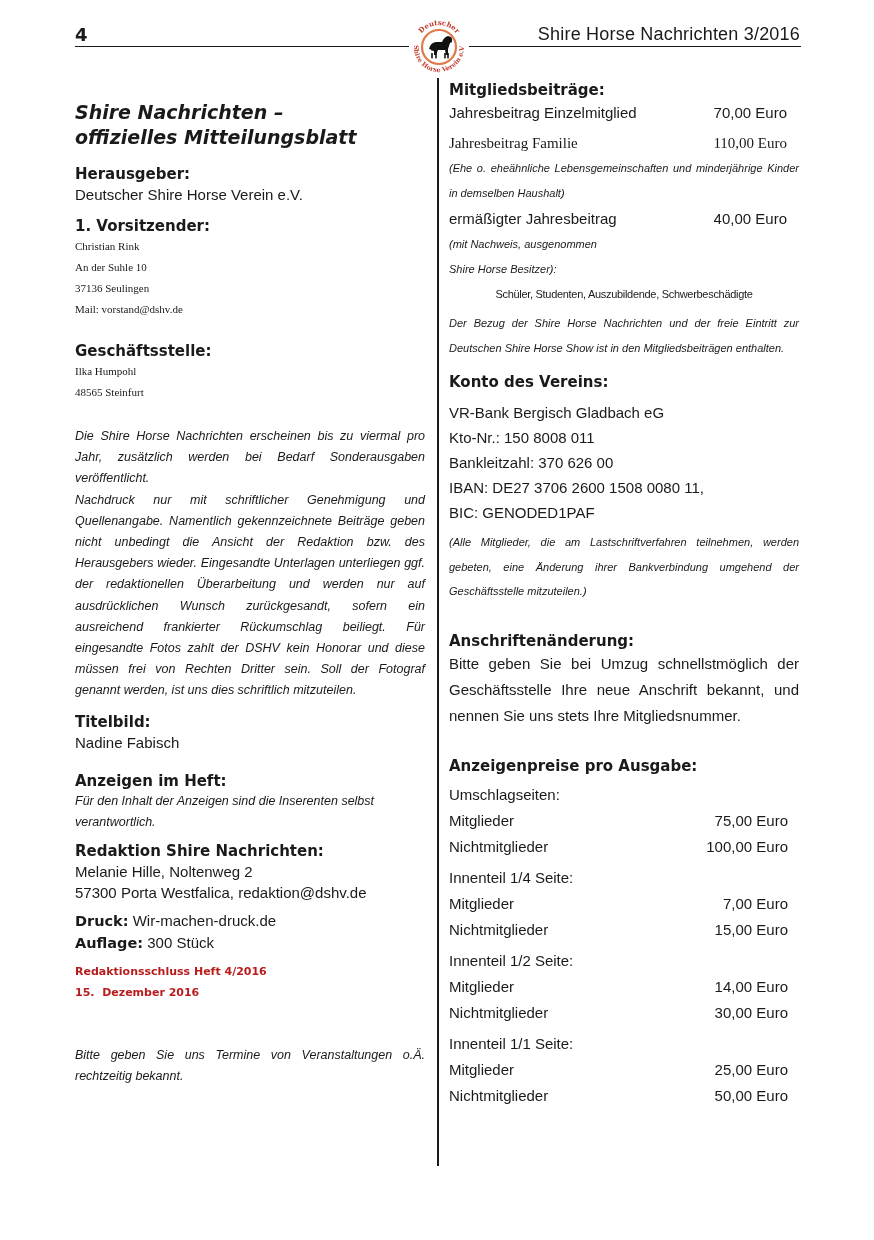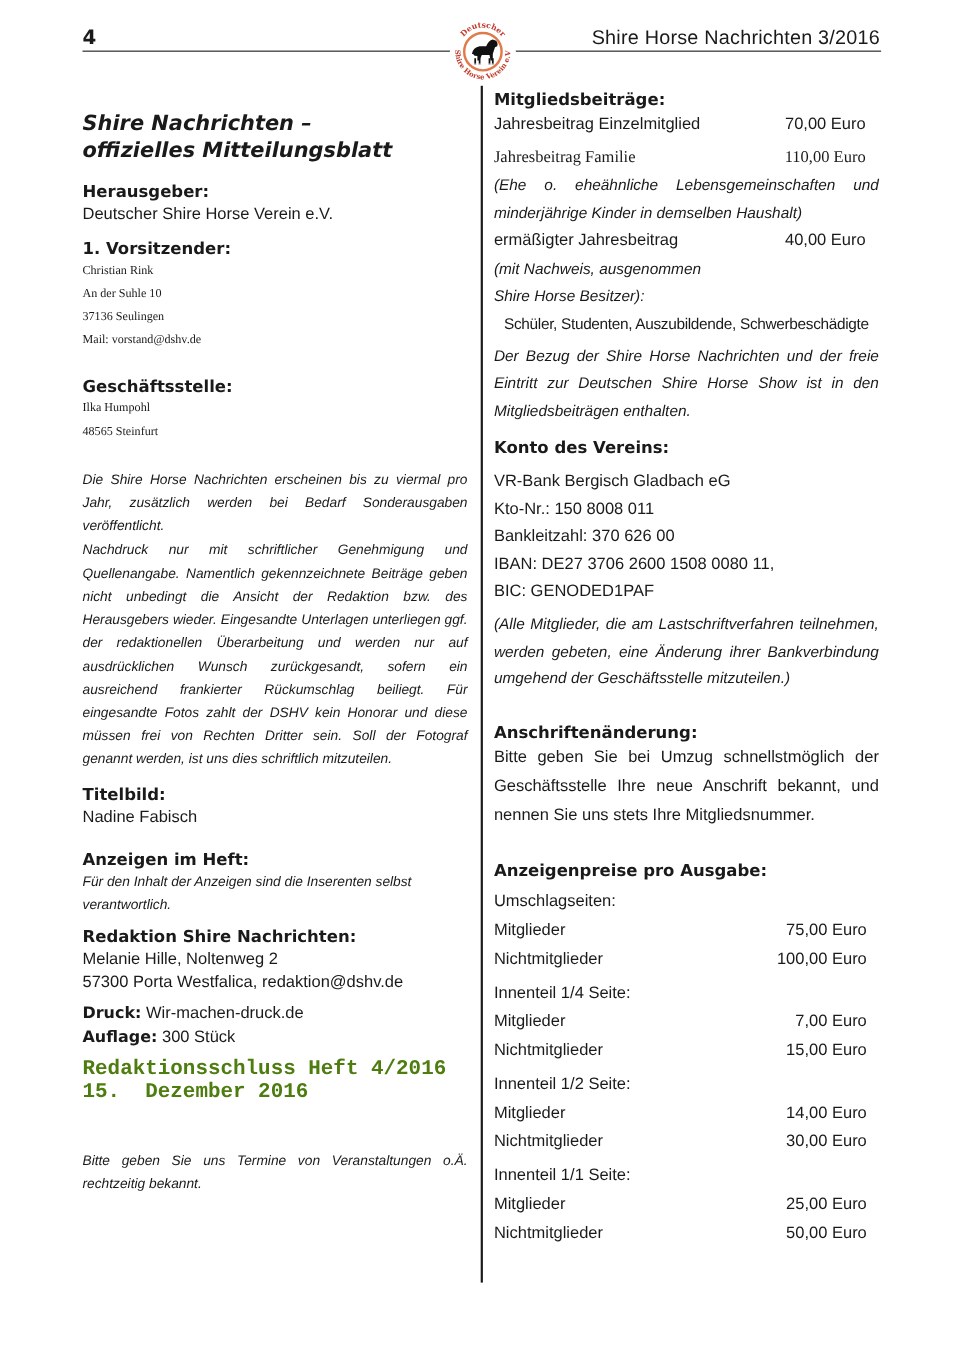--- a/index.html
+++ b/index.html
@@ -14,28 +14,28 @@
   #logo { left:408px; top:16px; width:62px; height:62px; }
   #divider { left:437px; top:78px; width:2px; height:1088px; background:#1a1a1a; }
 
   
   #left-col { left:75px; top:100px; width:350px; }
   .title { font-size:19px; font-weight:bold; font-style:italic; line-height:25px; margin:0; }
   .h { font-size:15px; font-weight:bold; line-height:20px; }
   .t { font-size:15px; line-height:21px; font-family:"Liberation Sans", sans-serif; }
   .t-lg { font-size:11px; line-height:21px; font-family:Liberation Serif, serif; }
   .small-it { font-size:12.5px; font-style:italic; line-height:21.2px; text-align:justify; font-family:"Liberation Sans", sans-serif; }
-  .red { color:#4d7c0f; font-weight:bold; font-size:19px; line-height:21px;font-family:Liberation Mono, monospace; }
+  .red { color:#b91c1c; font-weight:bold; font-size:11px; line-height:21px; }
   .inline-b { font-weight:bold; font-family:"DejaVu Sans", sans-serif; font-size:14.5px; }
 
   
   #right-col { left:449px; top:80px; width:350px; }
   .row { display:flex; justify-content:space-between; font-size:15px; line-height:26px; font-family:"Liberation Sans", sans-serif; }
   .row .amt { padding-right:12px; }
-  .it { font-size:14px; font-style:italic; line-height:25px; text-align:justify; font-family:"Liberation Sans", sans-serif; }
+  .it { font-size:11px; font-style:italic; line-height:25px; text-align:justify; font-family:"Liberation Sans", sans-serif; }
   .bank { font-size:15px; line-height:25px; font-family:"Liberation Sans", sans-serif; }
   .body15 { font-size:15px; line-height:26px; text-align:justify; font-family:"Liberation Sans", sans-serif; }
   .price-row { display:flex; justify-content:space-between; font-size:15px; line-height:26px; font-family:"Liberation Sans", sans-serif; width:339px; }
 </style>
 </head>
 <body>
 
 <div class="abs" id="page-num">4</div>
 <div class="abs" id="rule-left"></div>
 <div class="abs" id="rule-right"></div>

